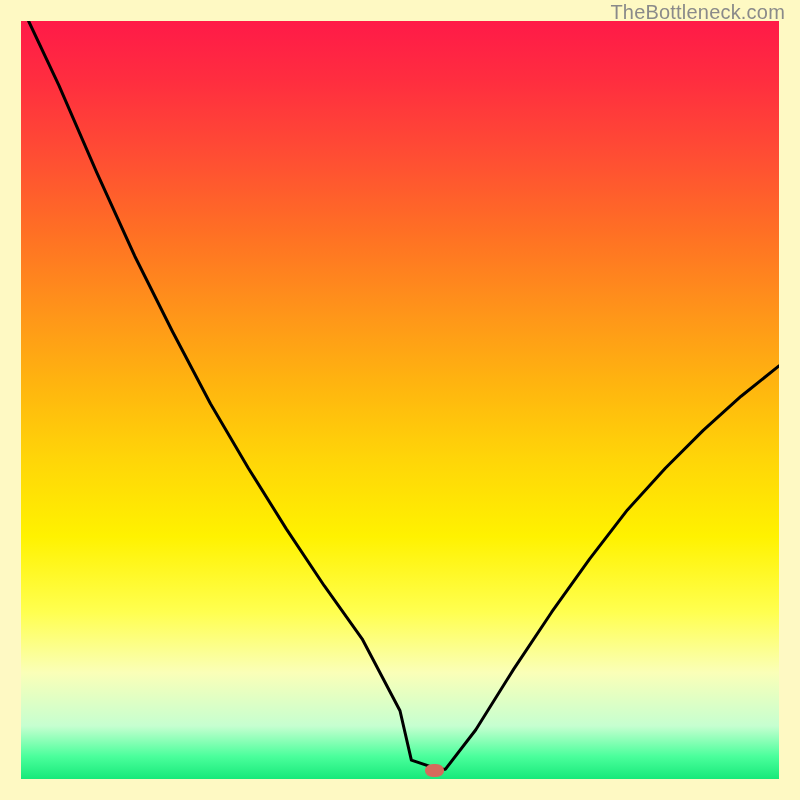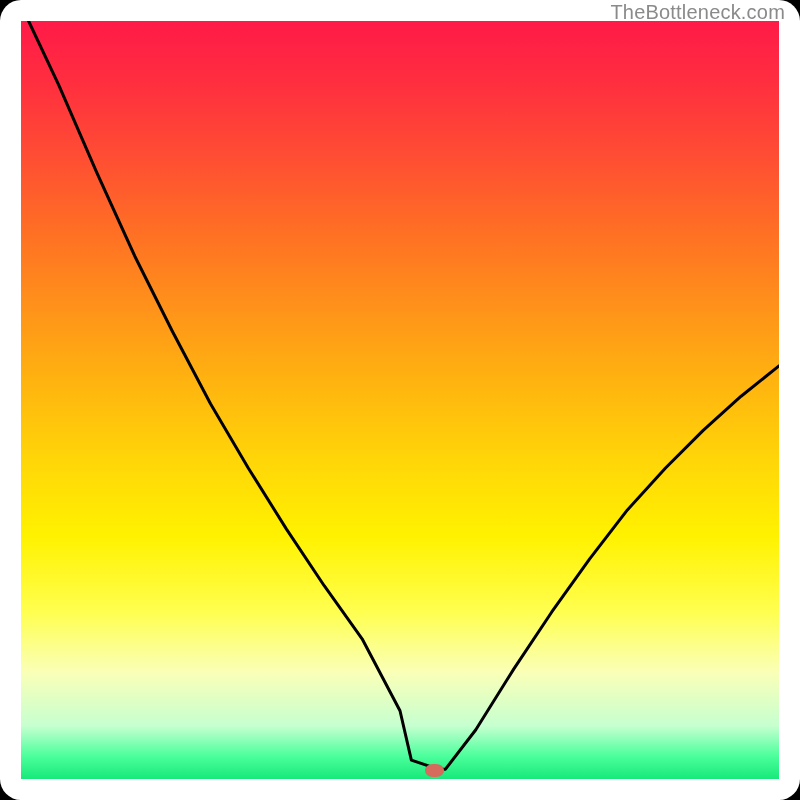--- a/index.html
+++ b/index.html
@@ -7,22 +7,21 @@
     padding: 0;
     width: 800px;
     height: 800px;
     background: #000000;
     overflow: hidden;
   }
   .container {
     position: relative;
     width: 800px;
     height: 800px;
-    background: #ffffff;
-    border-radius: 21px;
+    background: #fef9c3;
   }
   .plot-area {
     position: absolute;
     left: 21px;
     top: 21px;
     width: 758px;
     height: 758px;
     background: linear-gradient(
       to bottom,
       #ff1a48 0%,

